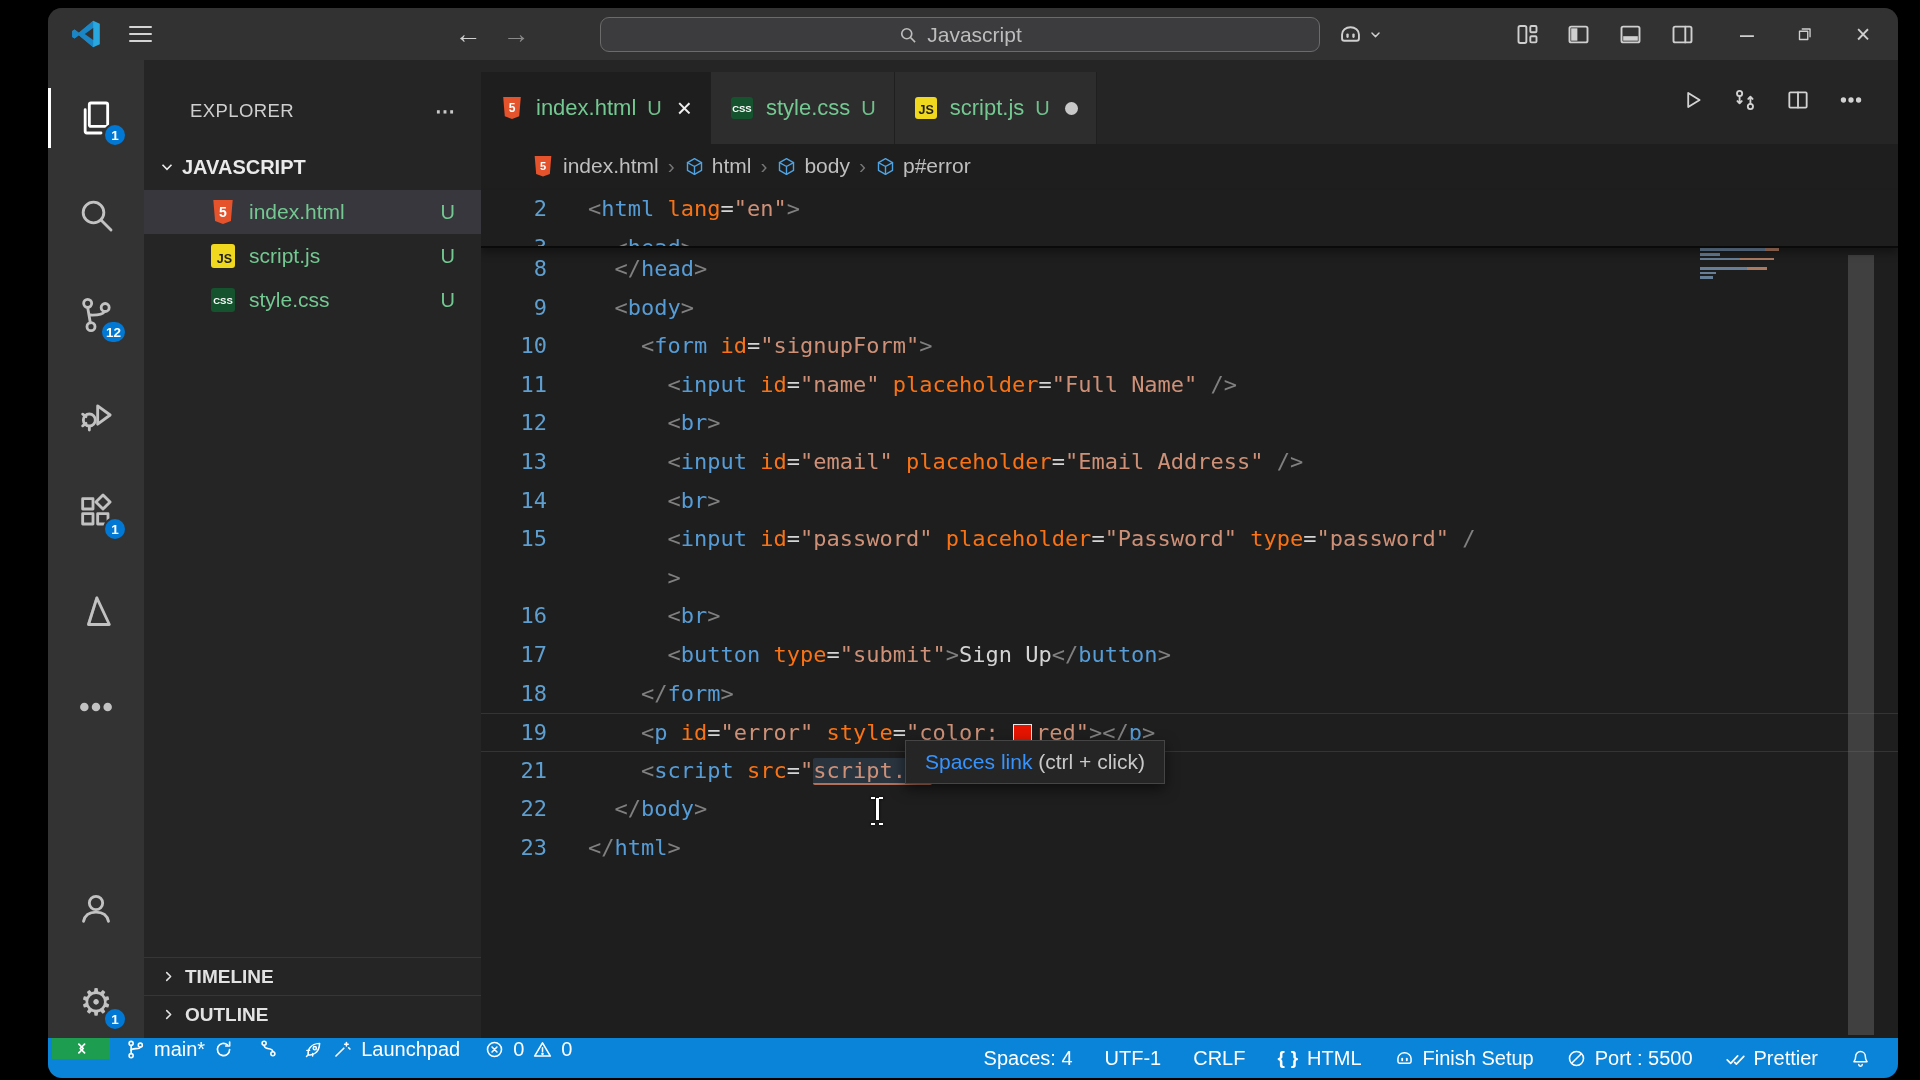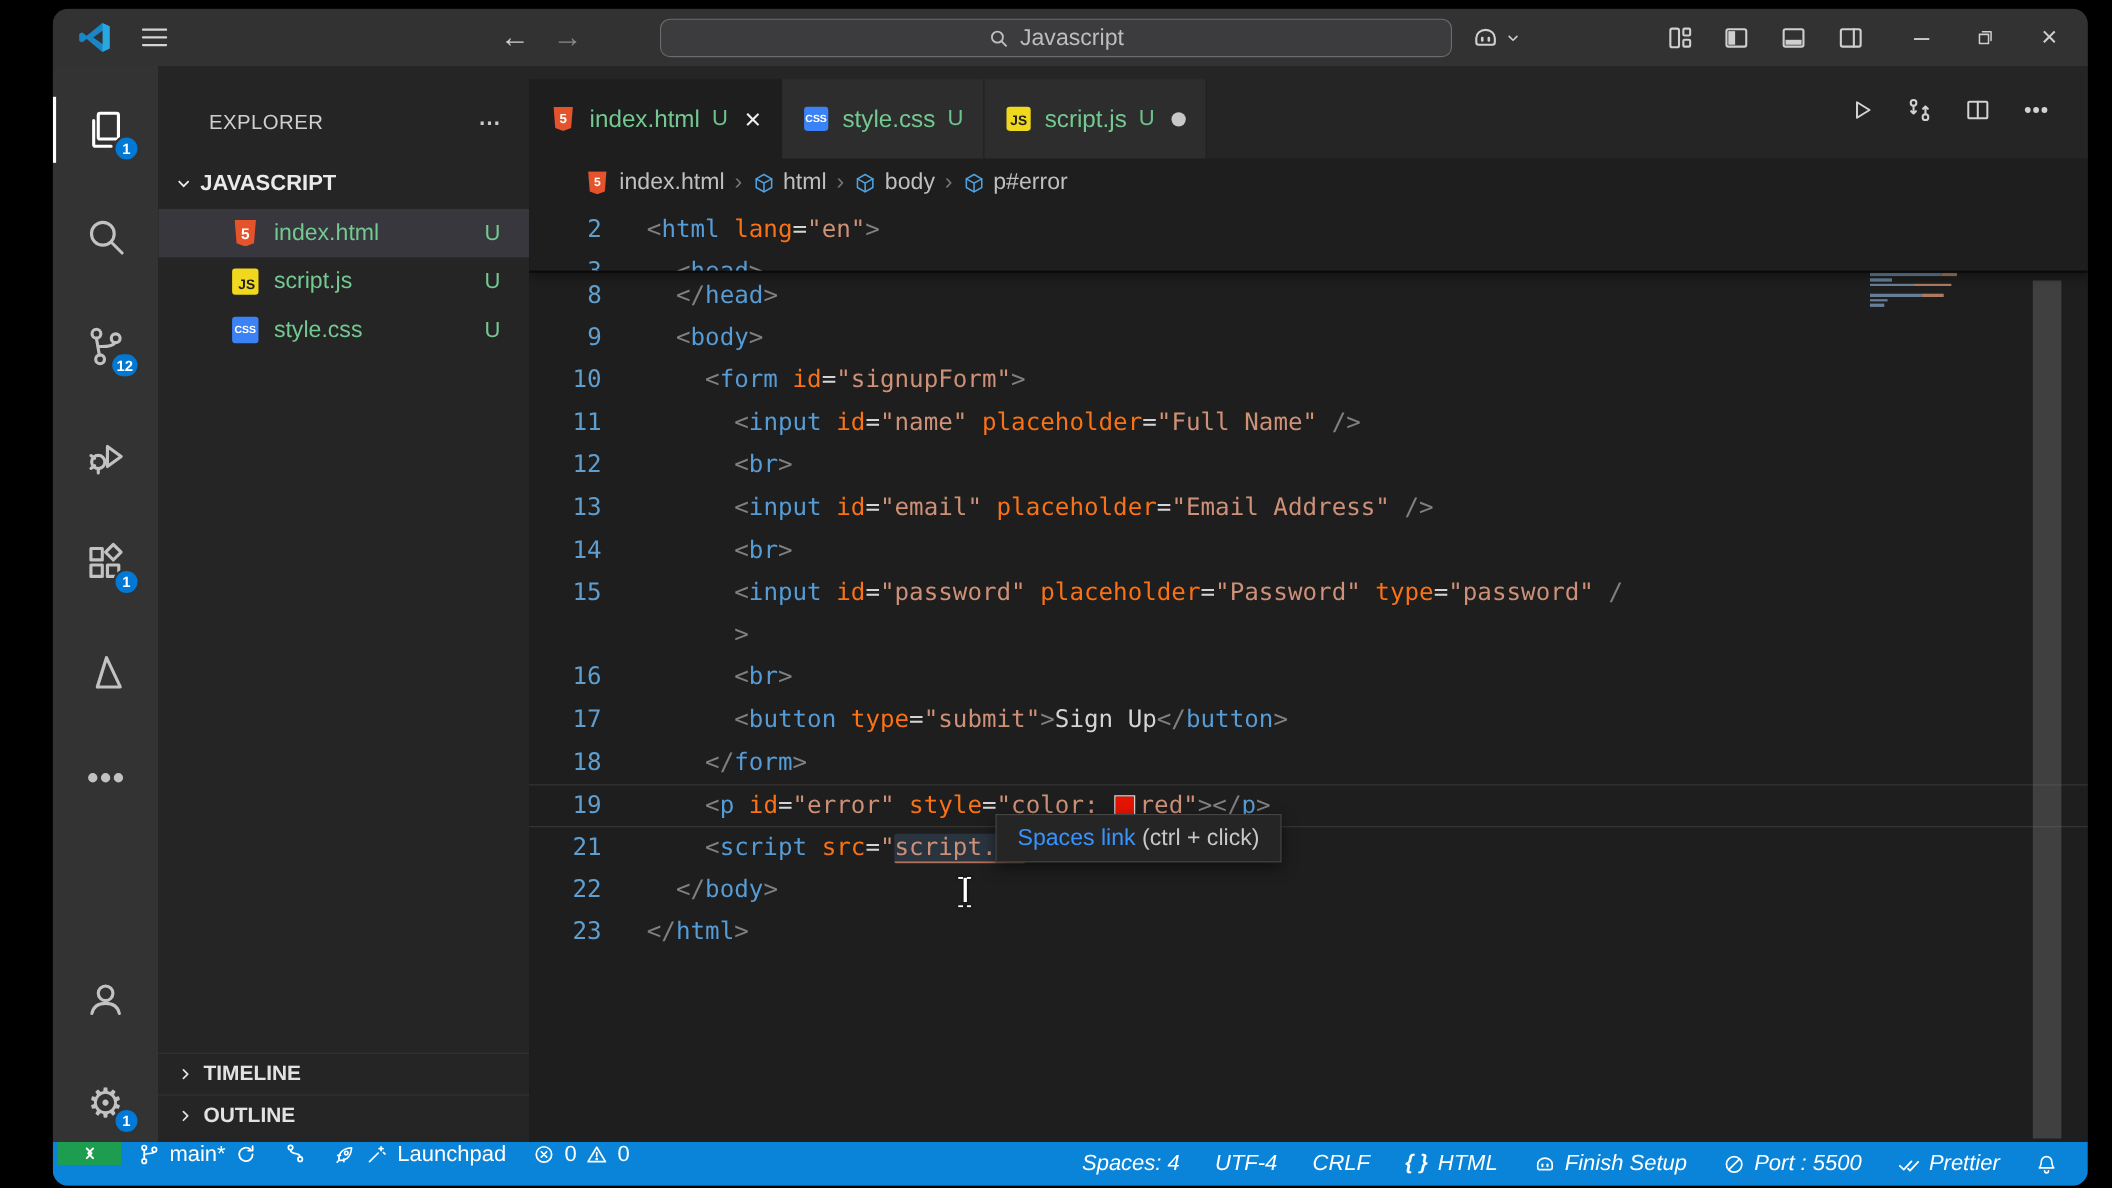--- a/index.html
+++ b/index.html
@@ -47,21 +47,21 @@
   .file-u { margin-left:auto; font-size:20px; color:#73C991; }
   .panels { margin-top:auto; margin-bottom:5px; }
   .panel-row { height:38px; border-top:1px solid rgba(255,255,255,.08); display:flex;
                align-items:center; gap:8px; padding-left:16px; font-weight:bold; font-size:19px; color:#e2e2e2; }
   
   .fi { width:26px; height:26px; display:flex; align-items:center; justify-content:center; flex:0 0 auto; }
   .fi-html { width:22px; height:24px; background:#e5532d; clip-path:polygon(6% 0,94% 0,86% 88%,50% 100%,14% 88%);
              color:#fff; font-weight:bold; font-size:14px; display:flex; align-items:center; justify-content:center; }
   .fi-js { width:24px; height:24px; background:#efd81d; border-radius:3px; color:#1e1e1e;
            font-weight:bold; font-size:12.5px; display:flex; align-items:flex-end; justify-content:flex-end; padding:2px 3px; }
-  .fi-css { width:24px; height:24px; background:#3b82f6; border-radius:3px; color:#fff;
+  .fi-css { width:24px; height:24px; background:#14532d; border-radius:3px; color:#fff;
             font-weight:bold; font-size:9.5px; display:flex; align-items:center; justify-content:center; }
   
   .editor { flex:1; display:flex; flex-direction:column; background:#1e1e1e; min-width:0; position:relative; }
   .tabstrip { flex:0 0 84px; background:#252526; display:flex; align-items:flex-end; position:relative; }
   .tab { height:72px; display:flex; align-items:center; gap:11px; padding:0 18px;
          background:#2d2d2d; border-right:1px solid #1f1f1f; font-size:22px; color:#73C991; }
   .tab.active { background:#1e1e1e; }
   .tab .u { font-size:20px; opacity:.95; }
   .tab .close { color:#f0f0f0; font-size:26px; margin-left:4px; }
   .tab .dot { width:13px; height:13px; border-radius:50%; background:#c8c8c8; margin-left:4px; }
@@ -103,21 +103,21 @@
   .mm-row { height:2.6px; margin-bottom:2.1px; display:flex; }
   .mm-b { background:#7f9fc0; opacity:.75; height:100%; }
   .mm-o { background:#c58a6d; opacity:.85; height:100%; }
   .vscroll { position:absolute; right:24px; top:67px; width:26px; height:780px; background:rgba(121,121,121,.38); }
   
   .statusbar { flex:0 0 40px; background:#0a84d8; display:flex; align-items:stretch;
                color:#fff; font-size:20px; }
   .sb-item { display:flex; align-items:center; gap:8px; padding:0 9px; white-space:nowrap; }
   .sb-item.remote { background:#1d9d4f; width:58px; justify-content:center; padding:0; }
   .sb-left { display:flex; align-items:flex-start; gap:6px; padding-left:4px; }
-  .sb-right { margin-left:auto; display:flex; align-items:stretch; gap:14px; padding-right:18px;font-style:italic; }
+  .sb-right { margin-left:auto; display:flex; align-items:stretch; gap:14px; padding-right:18px; }
   .icon { display:inline-flex; align-items:center; justify-content:center; }
   svg { display:block; }
 </style>
 </head>
 <body>
 
 <div class="window">
 
   <div class="titlebar">
     <div class="tb-abs vs-logo">
@@ -626,21 +626,21 @@
             </svg>
           </span>
           <span>0</span>
         </div>
       </div>
     <div class="sb-right" id="status-right">
         <div class="sb-item">
           <span>Spaces: 4</span>
         </div>
         <div class="sb-item">
-          <span>UTF-4</span>
+          <span>UTF-1</span>
         </div>
         <div class="sb-item">
           <span>CRLF</span>
         </div>
         <div class="sb-item">
           <span class="icon">
             <b style="font-size:19px;letter-spacing:1px">{ }</b>
           </span>
           <span>HTML</span>
         </div>

